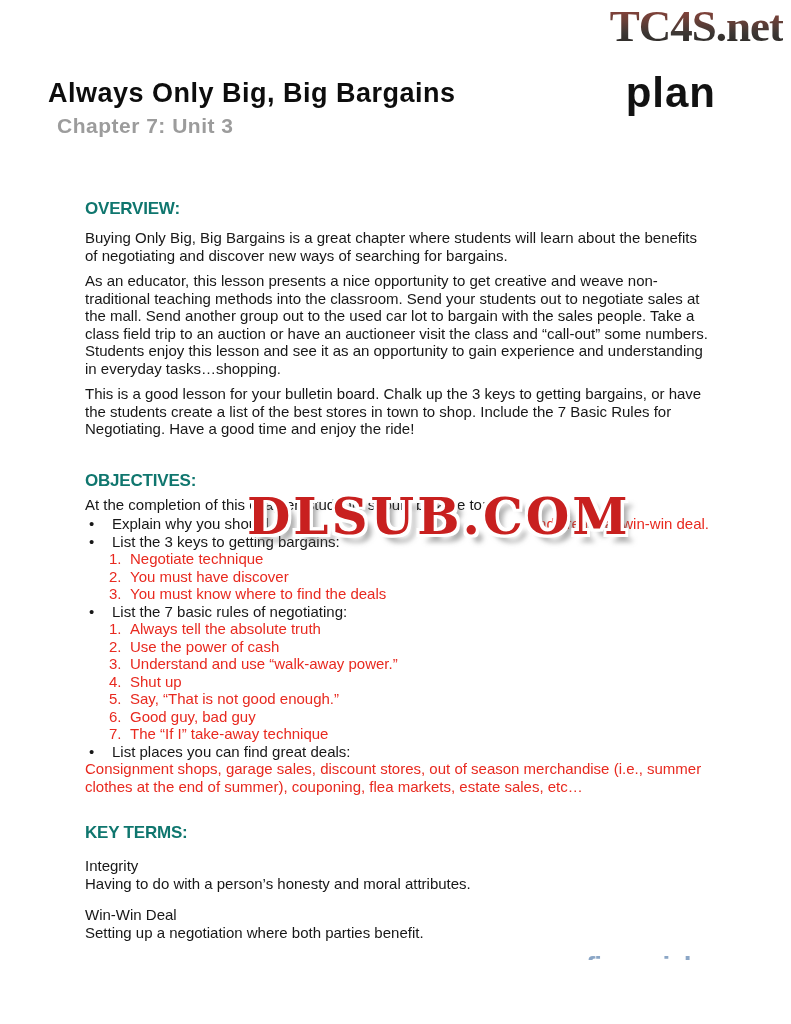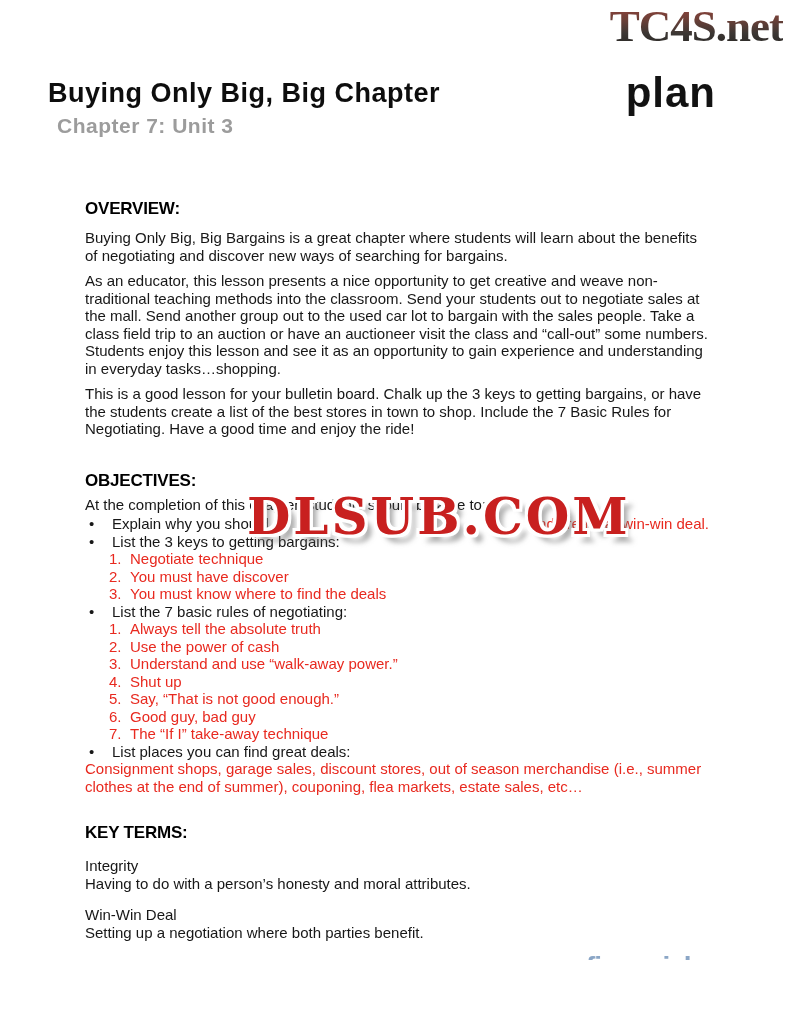--- a/index.html
+++ b/index.html
@@ -31,21 +31,21 @@
     position:absolute; left:57px; top:114px;
     font-size:21px; font-weight:bold; letter-spacing:0.5px; color:#9c9c9c;
   }
 
   
   .content {
     position:absolute; left:85px; top:199px; width:624px;
     font-size:15px; line-height:17.5px; color:#171717;
   }
   .content h2 {
-    font-size:17px; line-height:19px; margin:0 0 11px 0; letter-spacing:-0.2px; color:#000000;
+    font-size:17px; line-height:19px; margin:0 0 11px 0; letter-spacing:-0.2px; color:#0f766e;
   }
   .content p { margin:0 0 8px 0; }
   .obj-h { margin-top:33px !important; margin-bottom:6px !important; }
   .kt-h  { margin-top:28px !important; margin-bottom:15px !important; }
   .intro { margin-bottom:2px !important; }
 
   .b-row { display:flex; line-height:17.5px; position:relative; }
   .b-dot { width:23px; padding-left:4px; }
   .b-text { flex:1; }
   .split { display:flex; justify-content:space-between; }
@@ -91,21 +91,21 @@
   }
 </style>
 </head>
 <body>
 
 <div class="page">
 
   <div class="logo-site">TC4S.net</div>
   <div class="logo-plan">plan</div>
 
-  <h1 class="title">Buying Only Big, Big Chapter</h1>
+  <h1 class="title">Always Only Big, Big Bargains</h1>
   <div class="subtitle">Chapter 7: Unit 3</div>
 
   <div class="content">
 
     <h2>OVERVIEW:</h2>
     <p>Buying Only Big, Big Bargains is a great chapter where students will learn about the benefits of negotiating and discover new ways of searching for bargains.</p>
     <p>As an educator, this lesson presents a nice opportunity to get creative and weave non-traditional teaching methods into the classroom.  Send your students out to negotiate sales at the mall.  Send another group out to the used car lot to bargain with the sales people.  Take a class field trip to an auction or have an auctioneer visit the class and “call-out” some numbers.  Students enjoy this lesson and see it as an opportunity to gain experience and understanding in everyday tasks…shopping.</p>
     <p>This is a good lesson for your bulletin board.  Chalk up the 3 keys to getting bargains, or have the students create a list of the best stores in town to shop.  Include the 7 Basic Rules for Negotiating.  Have a good time and enjoy the ride!</p>
 
     <h2 class="obj-h">OBJECTIVES:</h2>

